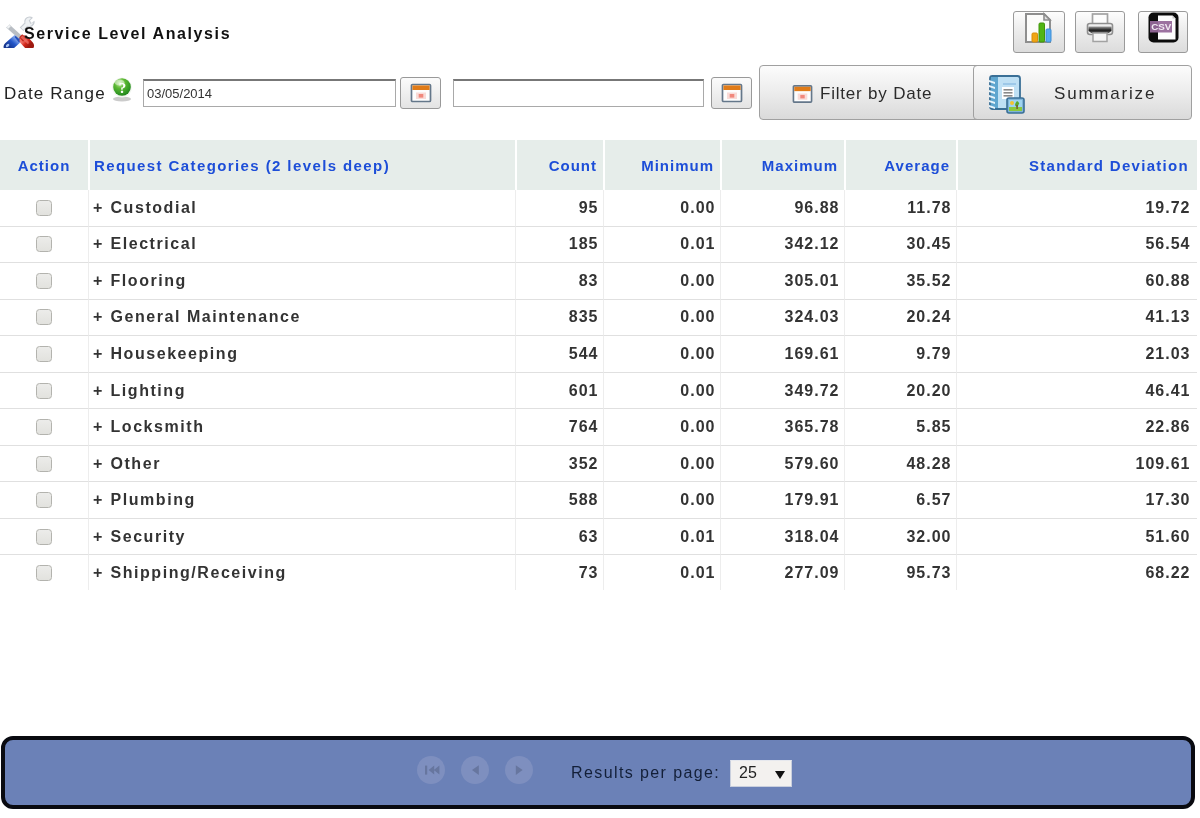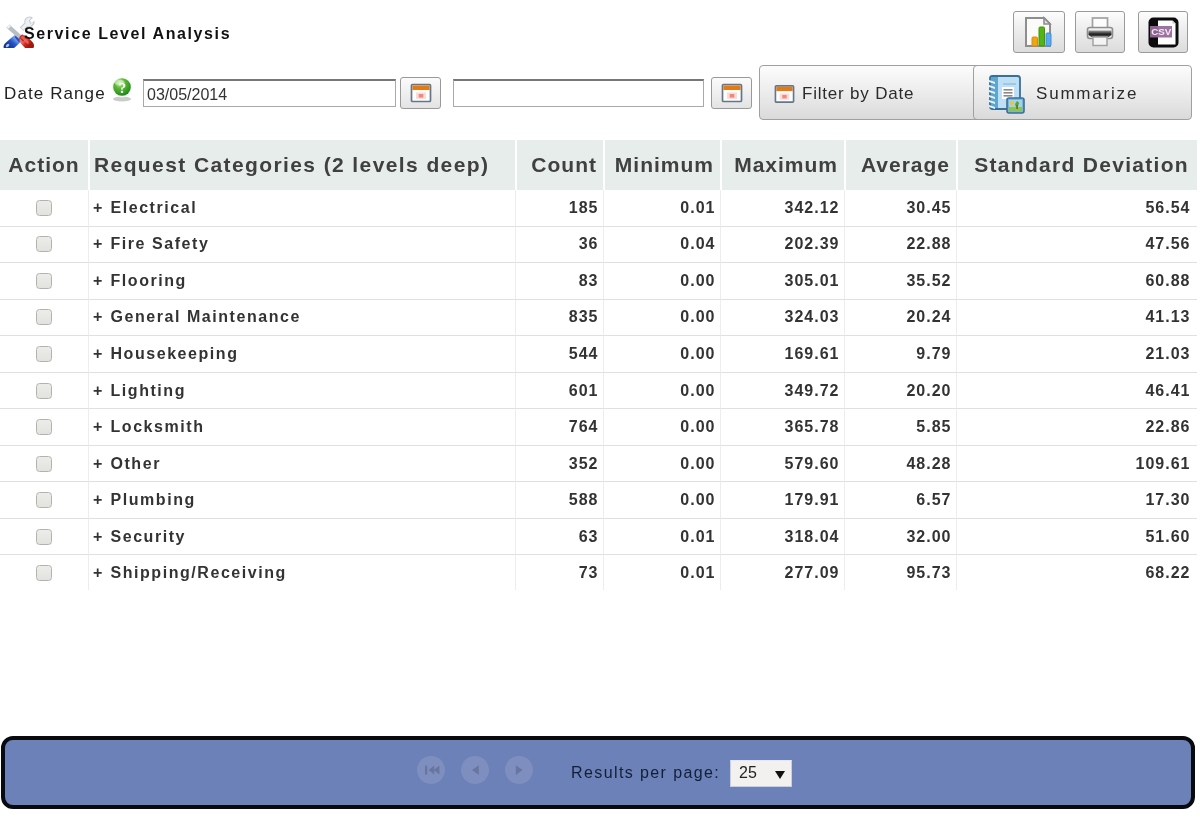--- a/index.html
+++ b/index.html
@@ -1,23 +1,23 @@
 <!DOCTYPE html>
 <html><head><meta charset="utf-8"><style>
 *{margin:0;padding:0;box-sizing:border-box}
 html,body{width:1200px;height:818px;background:#fff;font-family:"Liberation Sans",sans-serif;position:relative;overflow:hidden}
 .abs{position:absolute}
 .title{left:24px;top:25px;font-size:16px;font-weight:bold;letter-spacing:1.6px;color:#111}
-.topbtn{top:11px;height:42px;background:linear-gradient(#fdfdfd,#eeeeee 40%,#dcdcdc);border:1px solid #9a9a9a;border-radius:3px;display:flex;align-items:center;justify-content:center}
+.topbtn{top:11px;height:42px;background:linear-gradient(#fdfdfd,#eeeeee 40%,#dcdcdc);border:1px solid #9a9a9a;border-radius:3px;display:flex;justify-content:center}
 .lbl{left:4px;top:84px;font-size:17px;color:#222;letter-spacing:1.1px}
-.inp{top:79px;height:28px;background:#fff;border:1px solid #a9a9a9;border-top:2px solid #777;font-size:16px;color:#333;padding:5px 0 0 3px}
+.inp{top:79px;height:28px;background:#fff;border:1px solid #a9a9a9;border-top:2px solid #777;font-size:13px;color:#333;padding:5px 0 0 3px}
 .calbtn{top:77px;width:41px;height:32px;background:linear-gradient(#fbfbfb,#e3e3e3);border:1px solid #999;border-radius:3px;display:flex;align-items:center;justify-content:center}
 .bigbtn{top:65px;height:55px;background:linear-gradient(#fcfcfc,#ececec 50%,#dadada);border:1px solid #a0a0a0;border-radius:4px;display:flex;align-items:center;font-size:17px;color:#2b2b2b;letter-spacing:0.8px;padding-top:3px}
 table{position:absolute;left:0;top:140px;width:1197px;border-collapse:separate;border-spacing:0;table-layout:fixed}
-th{background:#e6edea;height:50px;font-size:21px;color:#404040;font-weight:bold;letter-spacing:1px;padding:0}
+th{background:#e6edea;height:50px;font-size:15px;color:#1d4ed8;font-weight:bold;letter-spacing:1px;padding:0}
 th.sep{border-left:2px solid #fff}
 td{height:36.55px;border-bottom:1px solid #e0e0e0;font-size:16px;font-weight:bold;color:#333;padding:0;background:#fff}
 tr:last-child td{height:34.5px;border-bottom:none}
 td.sep{border-left:1px solid #ededed}
 td.num,th.num{text-align:right;padding-right:4.5px;letter-spacing:1px}
 th.num{padding-right:6px}
 th.sd{padding-right:8px;letter-spacing:1.3px}
 th.cat,td.cat{text-align:left;padding-left:4px}
 td.cat{letter-spacing:1.55px}
 th.cat{letter-spacing:1.4px}
@@ -117,21 +117,21 @@
   </div>
 <div class="abs inp" style="left:453px;width:251px"></div>
 <div class="abs calbtn" style="left:711px">
     <svg width="22" height="20" viewBox="0 0 22 20">
 <rect x="1.5" y="1.5" width="19" height="17" rx="1" fill="#fdfdfd" stroke="#64778a" stroke-width="1.7"></rect>
 <rect x="2.4" y="2.4" width="17.2" height="4.6" fill="#e07b18"></rect>
 <rect x="6" y="9.5" width="10" height="6.5" fill="#f8d2cd" opacity="0.8"></rect>
 <rect x="8.7" y="11" width="4.6" height="3.6" fill="#f0796c" opacity="0.85"></rect>
 </svg>
   </div>
-<div class="abs bigbtn" style="left:759px;width:249px;padding-left:14px">
+<div class="abs bigbtn" style="left:759px;width:249px;padding-left:32px">
     <svg width="21" height="20" viewBox="0 0 22 20">
 <rect x="1.5" y="1.5" width="19" height="17" rx="1" fill="#fdfdfd" stroke="#64778a" stroke-width="1.7"></rect>
 <rect x="2.4" y="2.4" width="17.2" height="4.6" fill="#e07b18"></rect>
 <rect x="6" y="9.5" width="10" height="6.5" fill="#f8d2cd" opacity="0.8"></rect>
 <rect x="8.7" y="11" width="4.6" height="3.6" fill="#f0796c" opacity="0.85"></rect>
 </svg>
     <span style="margin-left:7px">Filter by Date</span>
   </div>
 <div class="abs bigbtn" style="left:973px;width:219px;padding-left:12px">
     <svg width="40" height="40" viewBox="0 0 40 40">
@@ -152,21 +152,21 @@
 <rect x="17.5" y="21" width="9" height="1.6" fill="#8a8a8a"></rect>
 <g>
 <rect x="21" y="24" width="17" height="15" rx="2" fill="#7fb4d8" stroke="#3a6f96" stroke-width="1.6"></rect>
 <rect x="23" y="26" width="13" height="11" fill="#9fd3f0"></rect>
 <circle cx="26" cy="29" r="2" fill="#f4c430"></circle>
 <rect x="23" y="33" width="13" height="4" fill="#8bc83e"></rect>
 <path d="M31 27 q4 1.5 0 6 q-4 -1.5 0 -6" fill="#5aa82a"></path>
 <rect x="30.4" y="31" width="1.4" height="4" fill="#7a5230"></rect>
 </g>
 </svg>
-    <span style="margin-left:10px;letter-spacing:1.8px">Summarize</span>
+    <span style="margin-left:28px;letter-spacing:1.8px">Summarize</span>
   </div>
 <table>
     <colgroup>
       <col style="width:88px">
       <col style="width:427px">
       <col style="width:88px">
       <col style="width:117px">
       <col style="width:124px">
       <col style="width:112px">
       <col style="width:241px">
@@ -178,37 +178,37 @@
         <th class="sep num">Count</th>
         <th class="sep num">Minimum</th>
         <th class="sep num">Maximum</th>
         <th class="sep num">Average</th>
         <th class="sep num sd">Standard Deviation</th>
       </tr>
 <tr>
         <td>
           <div class="cb"></div>
         </td>
+        <td class="sep cat"><span style="display:inline-block;width:17.5px;letter-spacing:0">+</span>Custodial</td>
+        <td class="sep num">95</td>
+        <td class="sep num">0.00</td>
+        <td class="sep num">96.88</td>
+        <td class="sep num">11.78</td>
+        <td class="sep num sd">19.72</td>
+      </tr>
+<tr>
+        <td>
+          <div class="cb"></div>
+        </td>
         <td class="sep cat"><span style="display:inline-block;width:17.5px;letter-spacing:0">+</span>Electrical</td>
         <td class="sep num">185</td>
         <td class="sep num">0.01</td>
         <td class="sep num">342.12</td>
         <td class="sep num">30.45</td>
         <td class="sep num sd">56.54</td>
-      </tr>
-<tr>
-        <td>
-          <div class="cb"></div>
-        </td>
-        <td class="sep cat"><span style="display:inline-block;width:17.5px;letter-spacing:0">+</span>Fire Safety</td>
-        <td class="sep num">36</td>
-        <td class="sep num">0.04</td>
-        <td class="sep num">202.39</td>
-        <td class="sep num">22.88</td>
-        <td class="sep num sd">47.56</td>
       </tr>
 <tr>
         <td>
           <div class="cb"></div>
         </td>
         <td class="sep cat"><span style="display:inline-block;width:17.5px;letter-spacing:0">+</span>Flooring</td>
         <td class="sep num">83</td>
         <td class="sep num">0.00</td>
         <td class="sep num">305.01</td>
         <td class="sep num">35.52</td>

